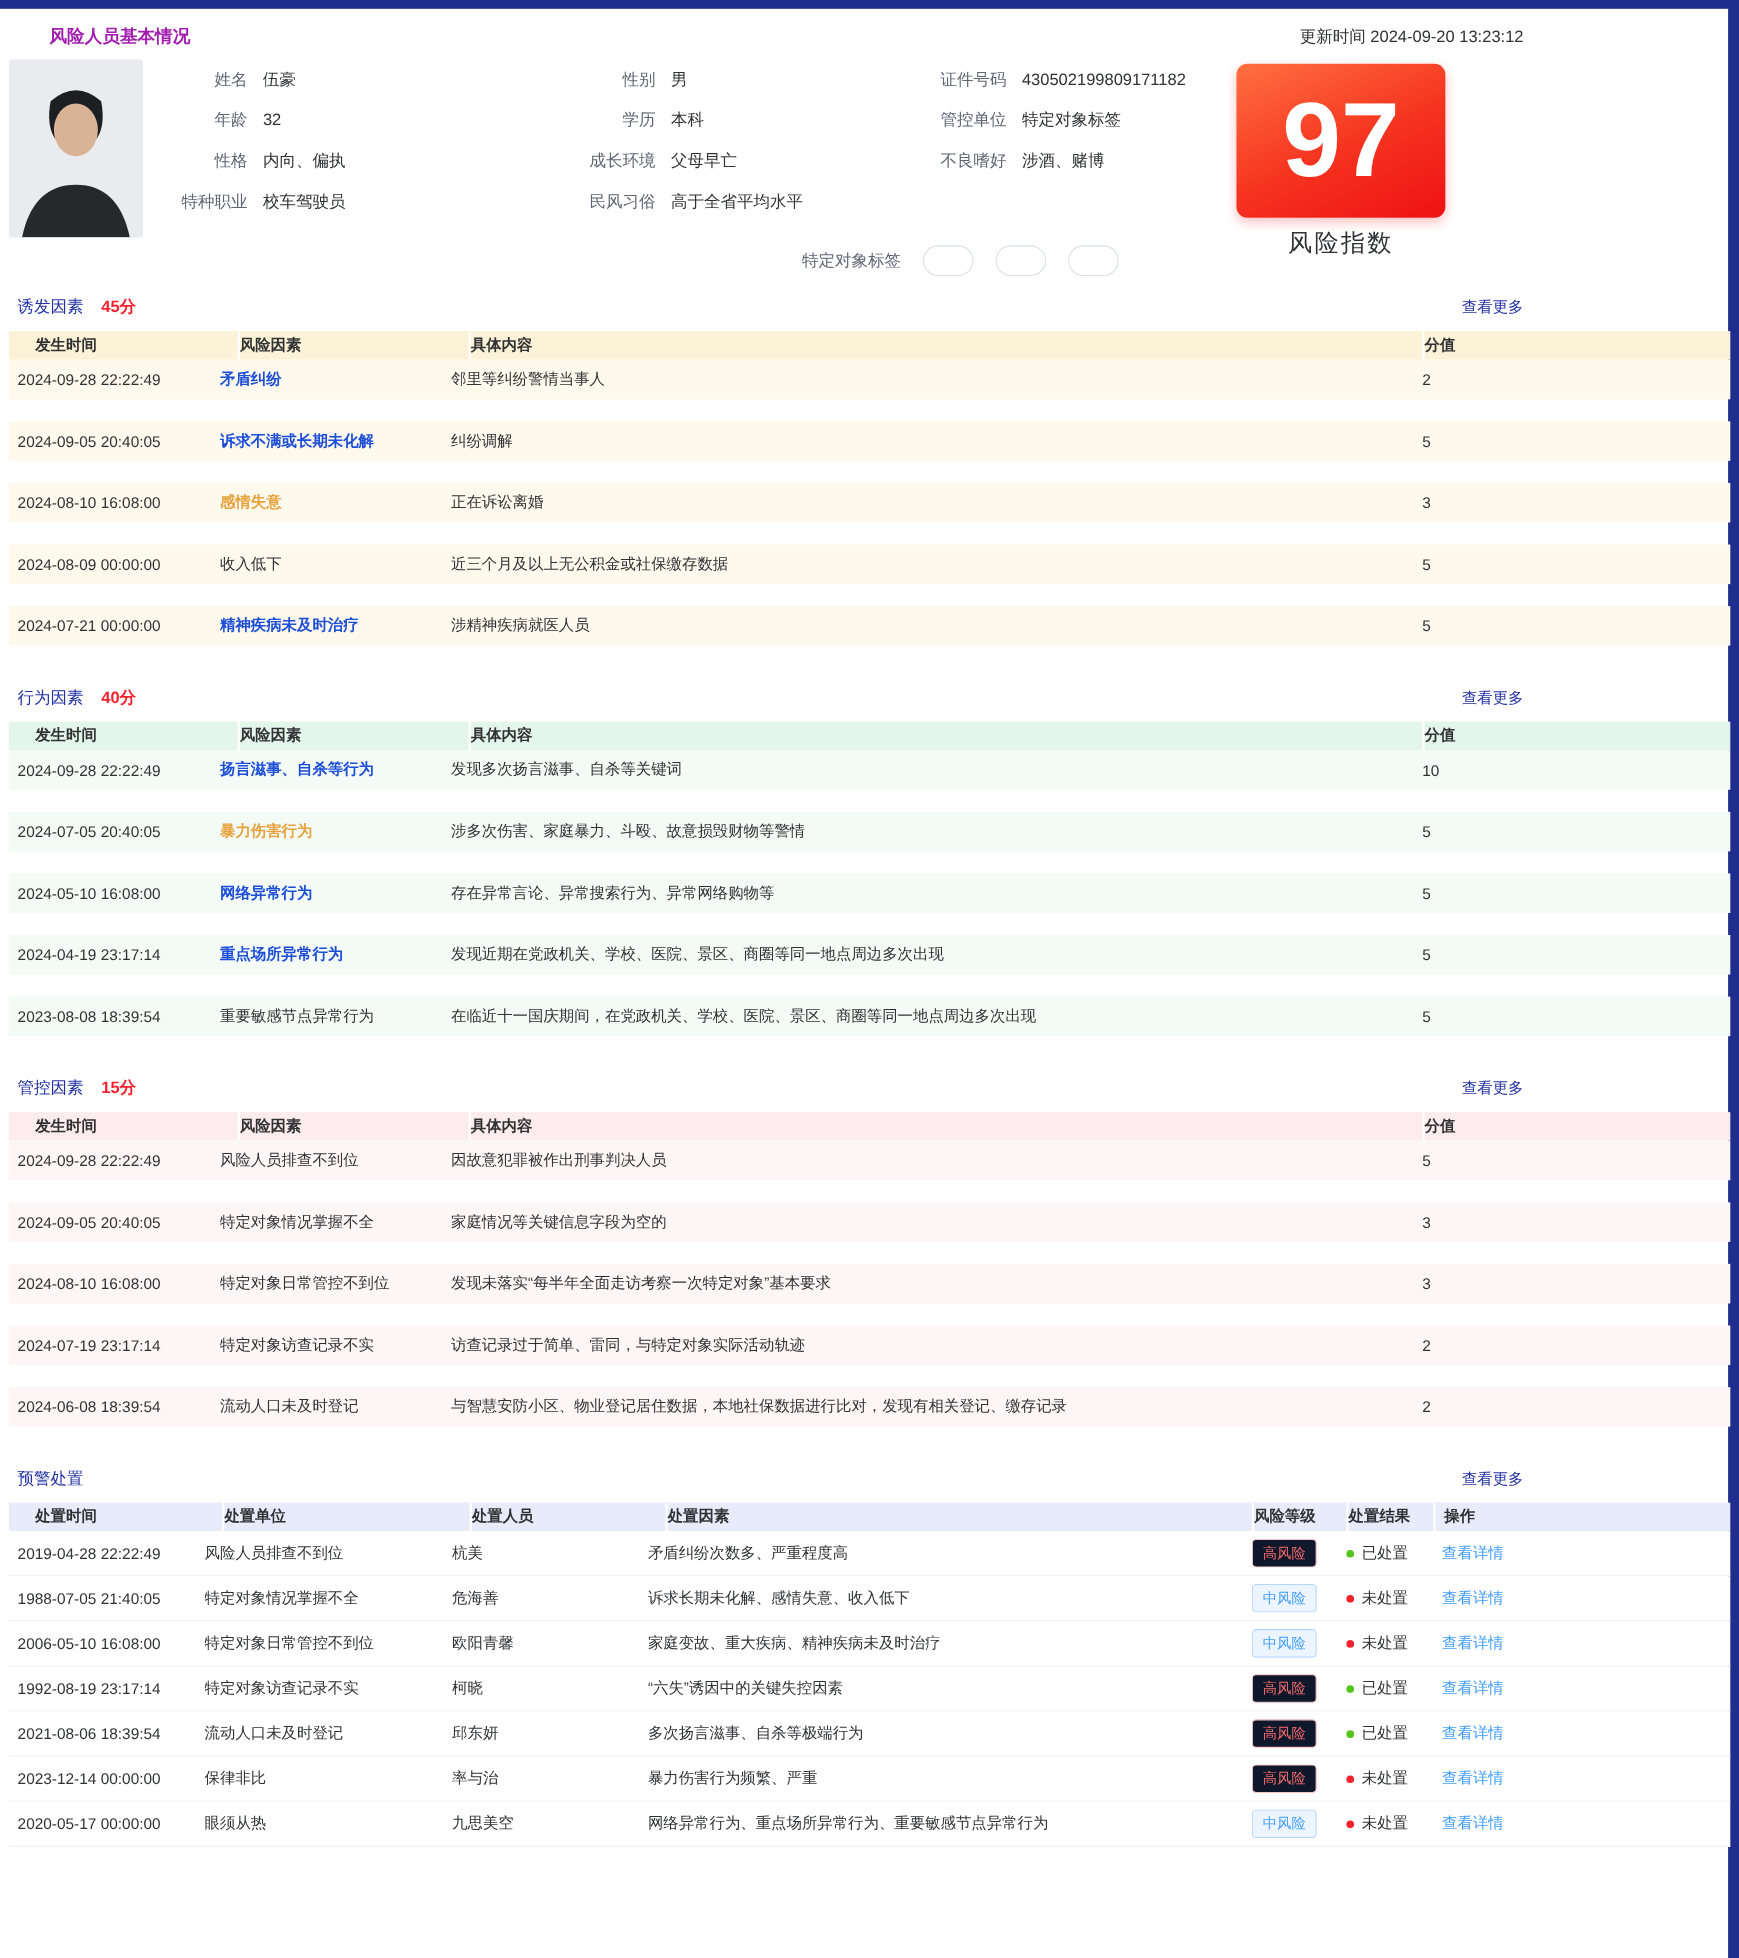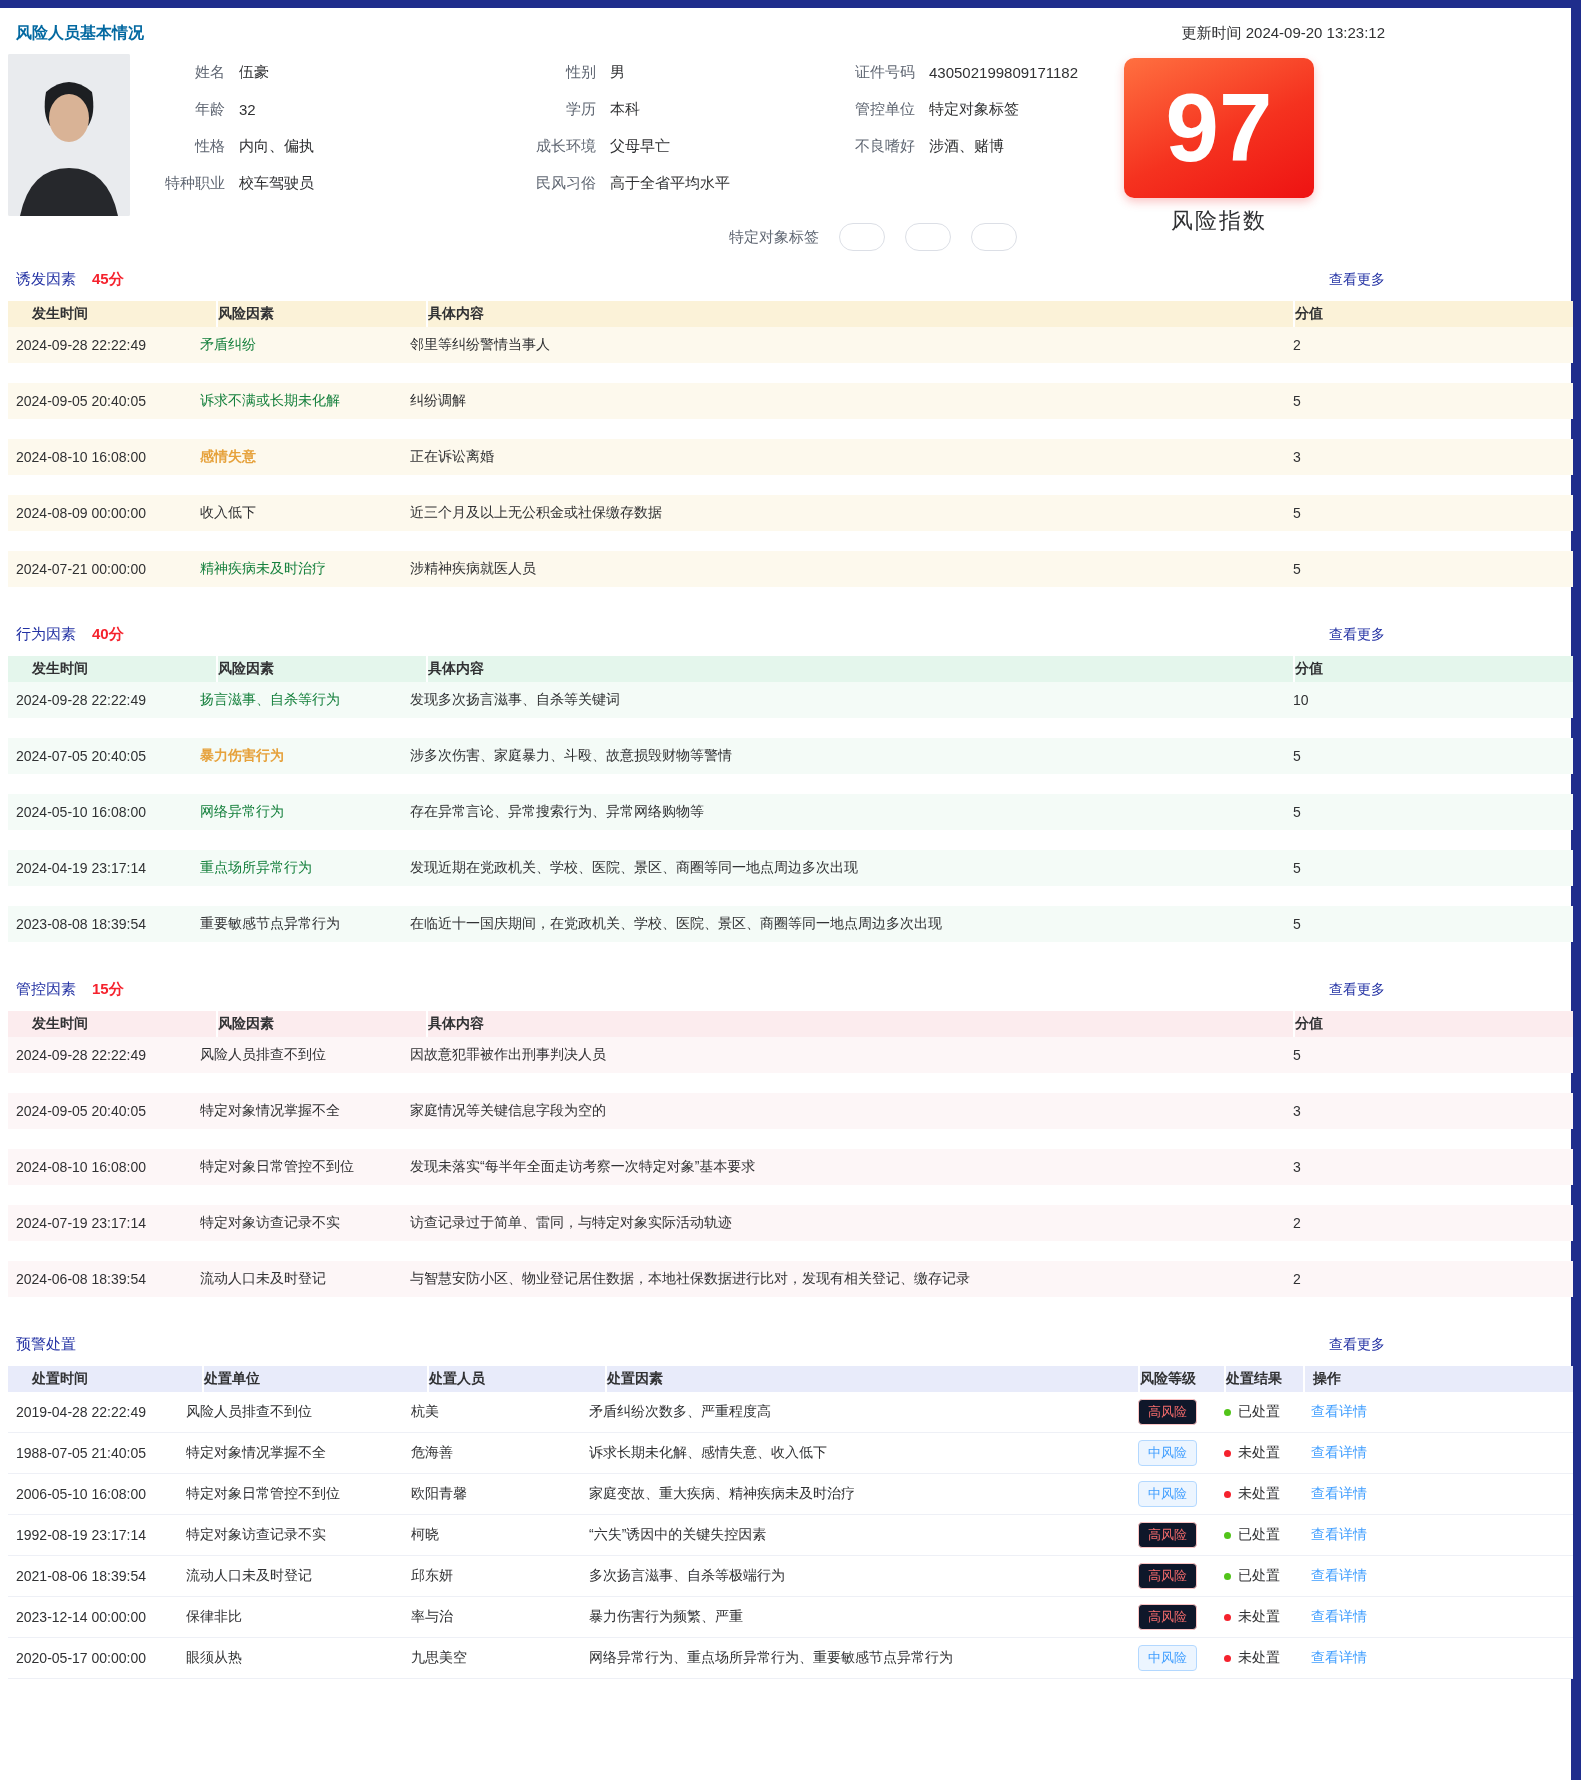--- a/index.html
+++ b/index.html
@@ -9,21 +9,21 @@
     font-family: "Liberation Sans", "DejaVu Sans", sans-serif;
     color:#303133; overflow hidden;
   }
   .topbar { height:8px; background:#1f2d8c; width:100%; }
   .right-strip { position:absolute; top:0; right:0; width:10px; height:1780px; background:#1f2d8c; }
 
   .page { position:relative; }
 
   
   .title-row { display:flex; justify-content:space-between; align-items:center; padding:15px 196px 8px 16px; }
-  .page-title { font-size:16px; font-weight:700; color:#0369a1; }
+  .page-title { font-size:16px; font-weight:700; color:#a21caf;margin-left:29px; }
   .update-time { font-size:15px; color:#303133; }
 
   
   .profile { display:flex; padding:2px 8px 0 8px; }
   .photo { width:122px; height:162px; background:#e9ebee; border-radius:2px; overflow:hidden; flex:none; }
   .pcol { display:flex; flex-direction:column; }
   .pcol-1 { width:330px; }
   .pcol-2 { width:335px; }
   .pcol-3 { width:460px; }
   .f-row { display:flex; align-items:center; height:37px; }
@@ -65,21 +65,21 @@
   .c-content{ flex:1; }
   .c-score  { width:280px; flex:none; }
 
   .theme-warm  .tbl-head { background:#fbf2d8; }
   .theme-warm  .tbl-row  { background:#fdf9ed; }
   .theme-green .tbl-head { background:#e4f6ec; }
   .theme-green .tbl-row  { background:#f4fbf7; }
   .theme-pink  .tbl-head { background:#fcecee; }
   .theme-pink  .tbl-row  { background:#fdf6f7; }
 
-  .red    { color:#15803d; font-weight:400; }
+  .red    { color:#1d4ed8; font-weight:700; }
   .orange { color:#e6a23c; font-weight:700; }
   .black  { color:#303133; }
 
   
   .theme-blue .tbl-head { background:#e8ebfa; }
   .theme-blue .tbl-row { background:#ffffff; height:41px; margin-bottom:0; border-bottom:1px solid #eef0f6; }
   .d-time   { width:170px; flex:none; }
   .d-unit   { width:225px; flex:none; }
   .d-person { width:178px; flex:none; }
   .d-factor { flex:1; }

